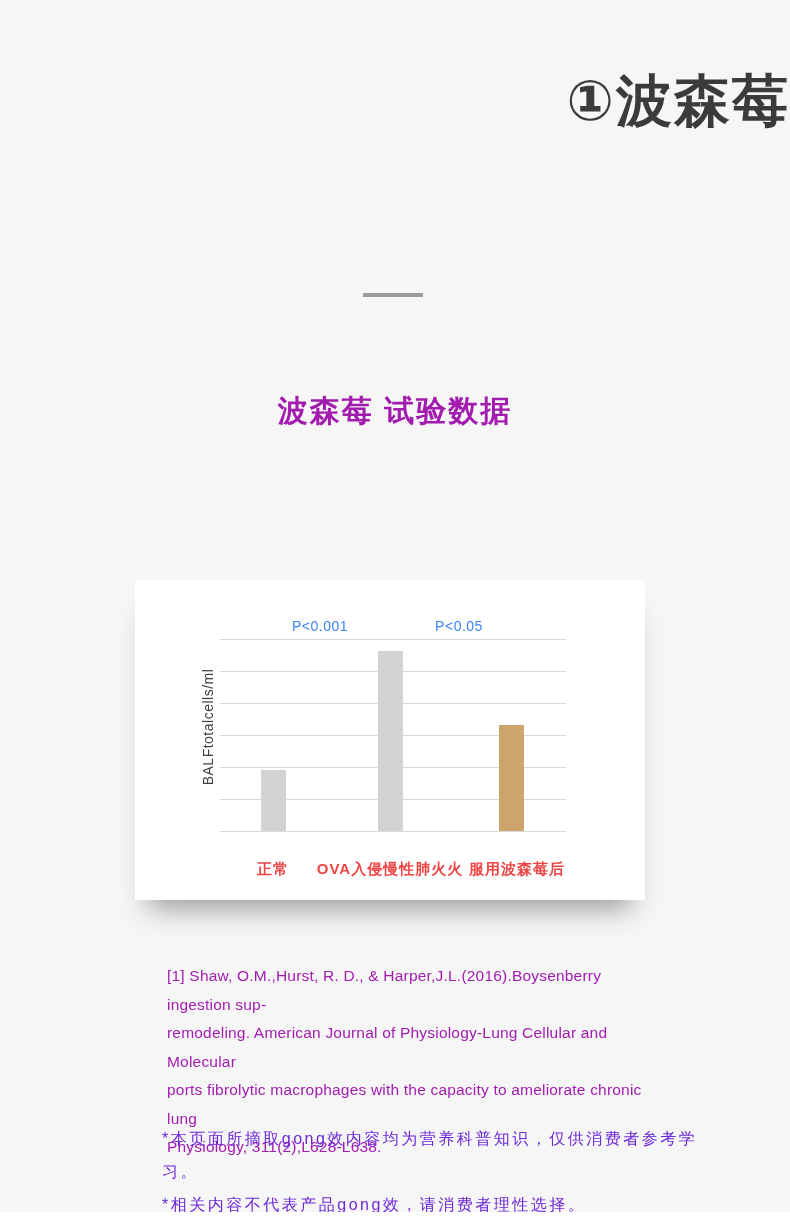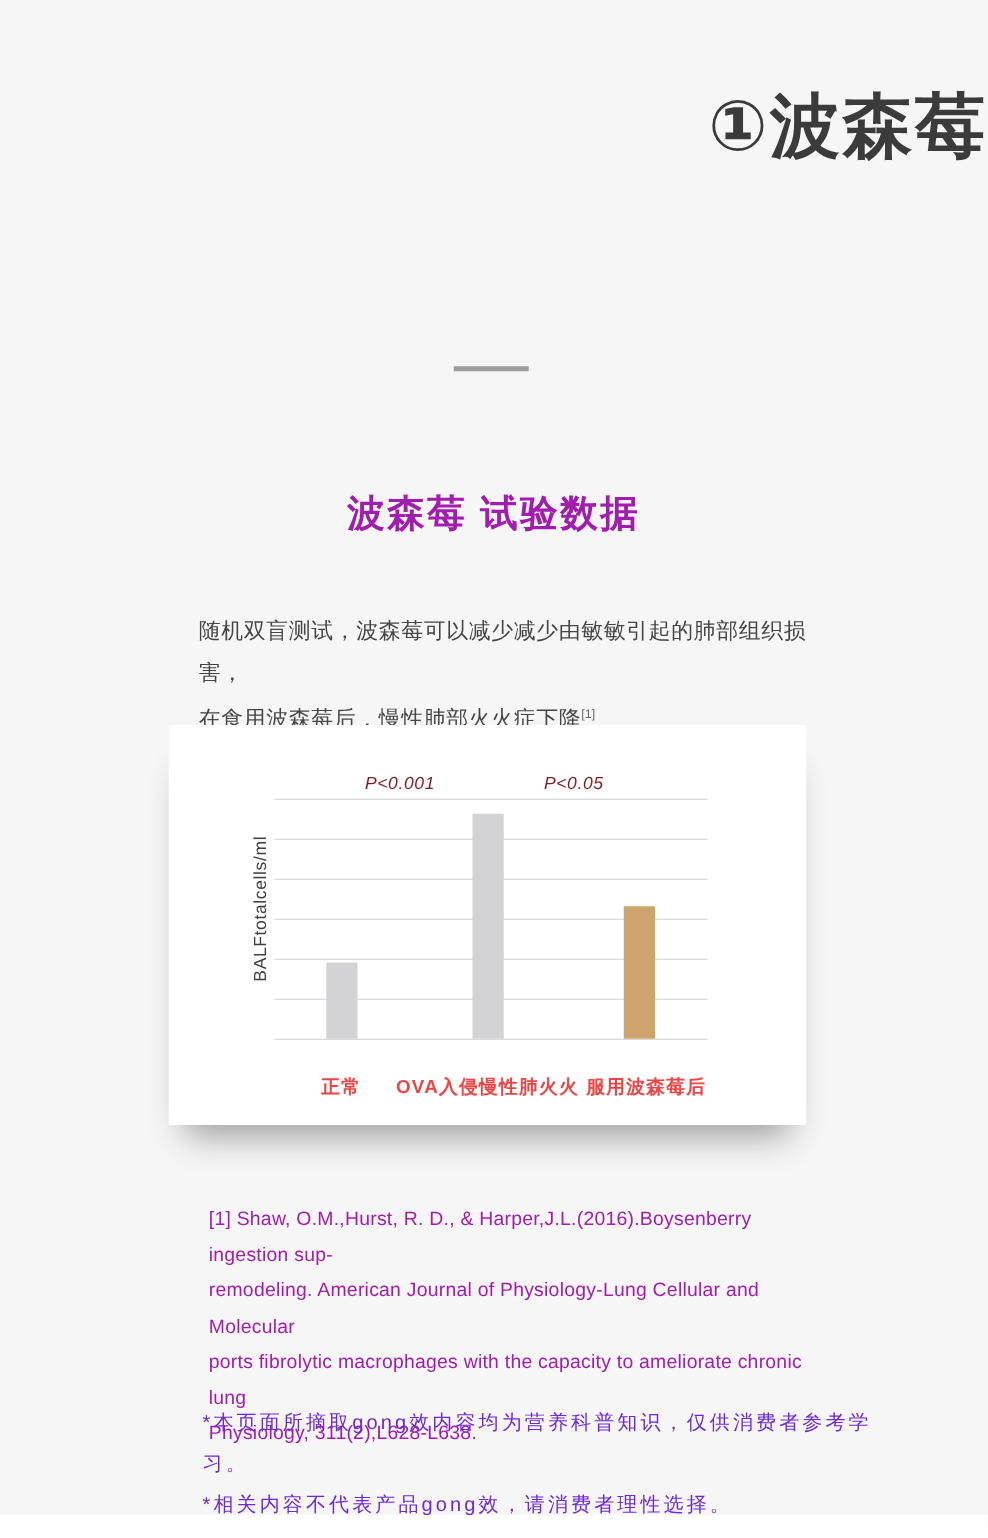--- a/index.html
+++ b/index.html
@@ -89,22 +89,21 @@
     width: 25px;
     z-index: 2;
   }
   .sig-label {
     position: absolute;
     top: -21px;
     transform: translateX(-50%);
     white-space: nowrap;
     font-size: 14px;
     letter-spacing: 0.5px;
-    color: #7f1d1d;
-    font-style: italic;
+    color: #3b82f6;
   }
   .x-tick-label {
     position: absolute;
     top: 221px;
     transform: translateX(-50%);
     white-space: nowrap;
     font-size: 15px;
     font-weight: 700;
     letter-spacing: 1px;
     color: #ef4444;
@@ -139,21 +138,20 @@
 <body>
 
 <div class="page">
 
   <h1 class="page-title">①波森莓</h1>
 
   <div class="divider"></div>
 
   <h2 class="section-title">波森莓 试验数据</h2>
 
-  <p class="intro-para"><span>随机双盲测试，波森莓可以减少减少由敏敏引起的肺部组织损害，</span><br><span>在食用波森莓后，慢性肺部火火症下降</span><sup>[1]</sup></p>
 
   <div class="chart-card">
     <div class="y-axis-label">BALFtotalcells/ml</div>
     <div class="plot" id="plot">
         <div class="gridline" style="top: 0px;"></div>
         <div class="gridline" style="top: 32px;"></div>
         <div class="gridline" style="top: 64px;"></div>
         <div class="gridline" style="top: 96px;"></div>
         <div class="gridline" style="top: 128px;"></div>
         <div class="gridline" style="top: 160px;"></div>

